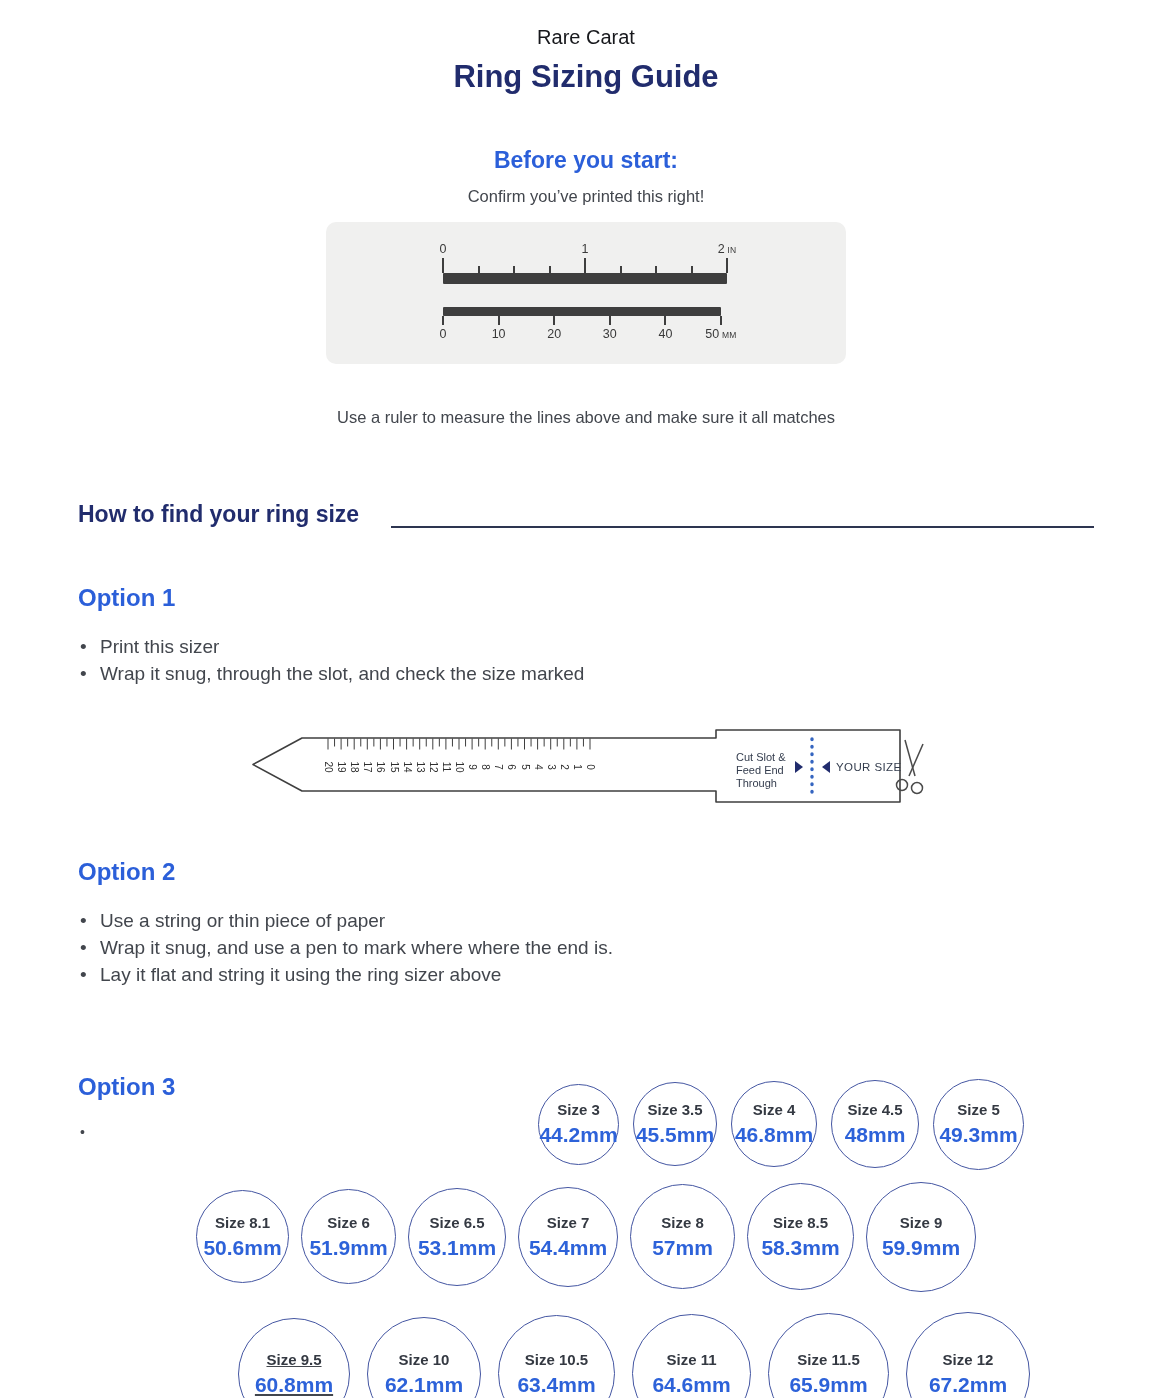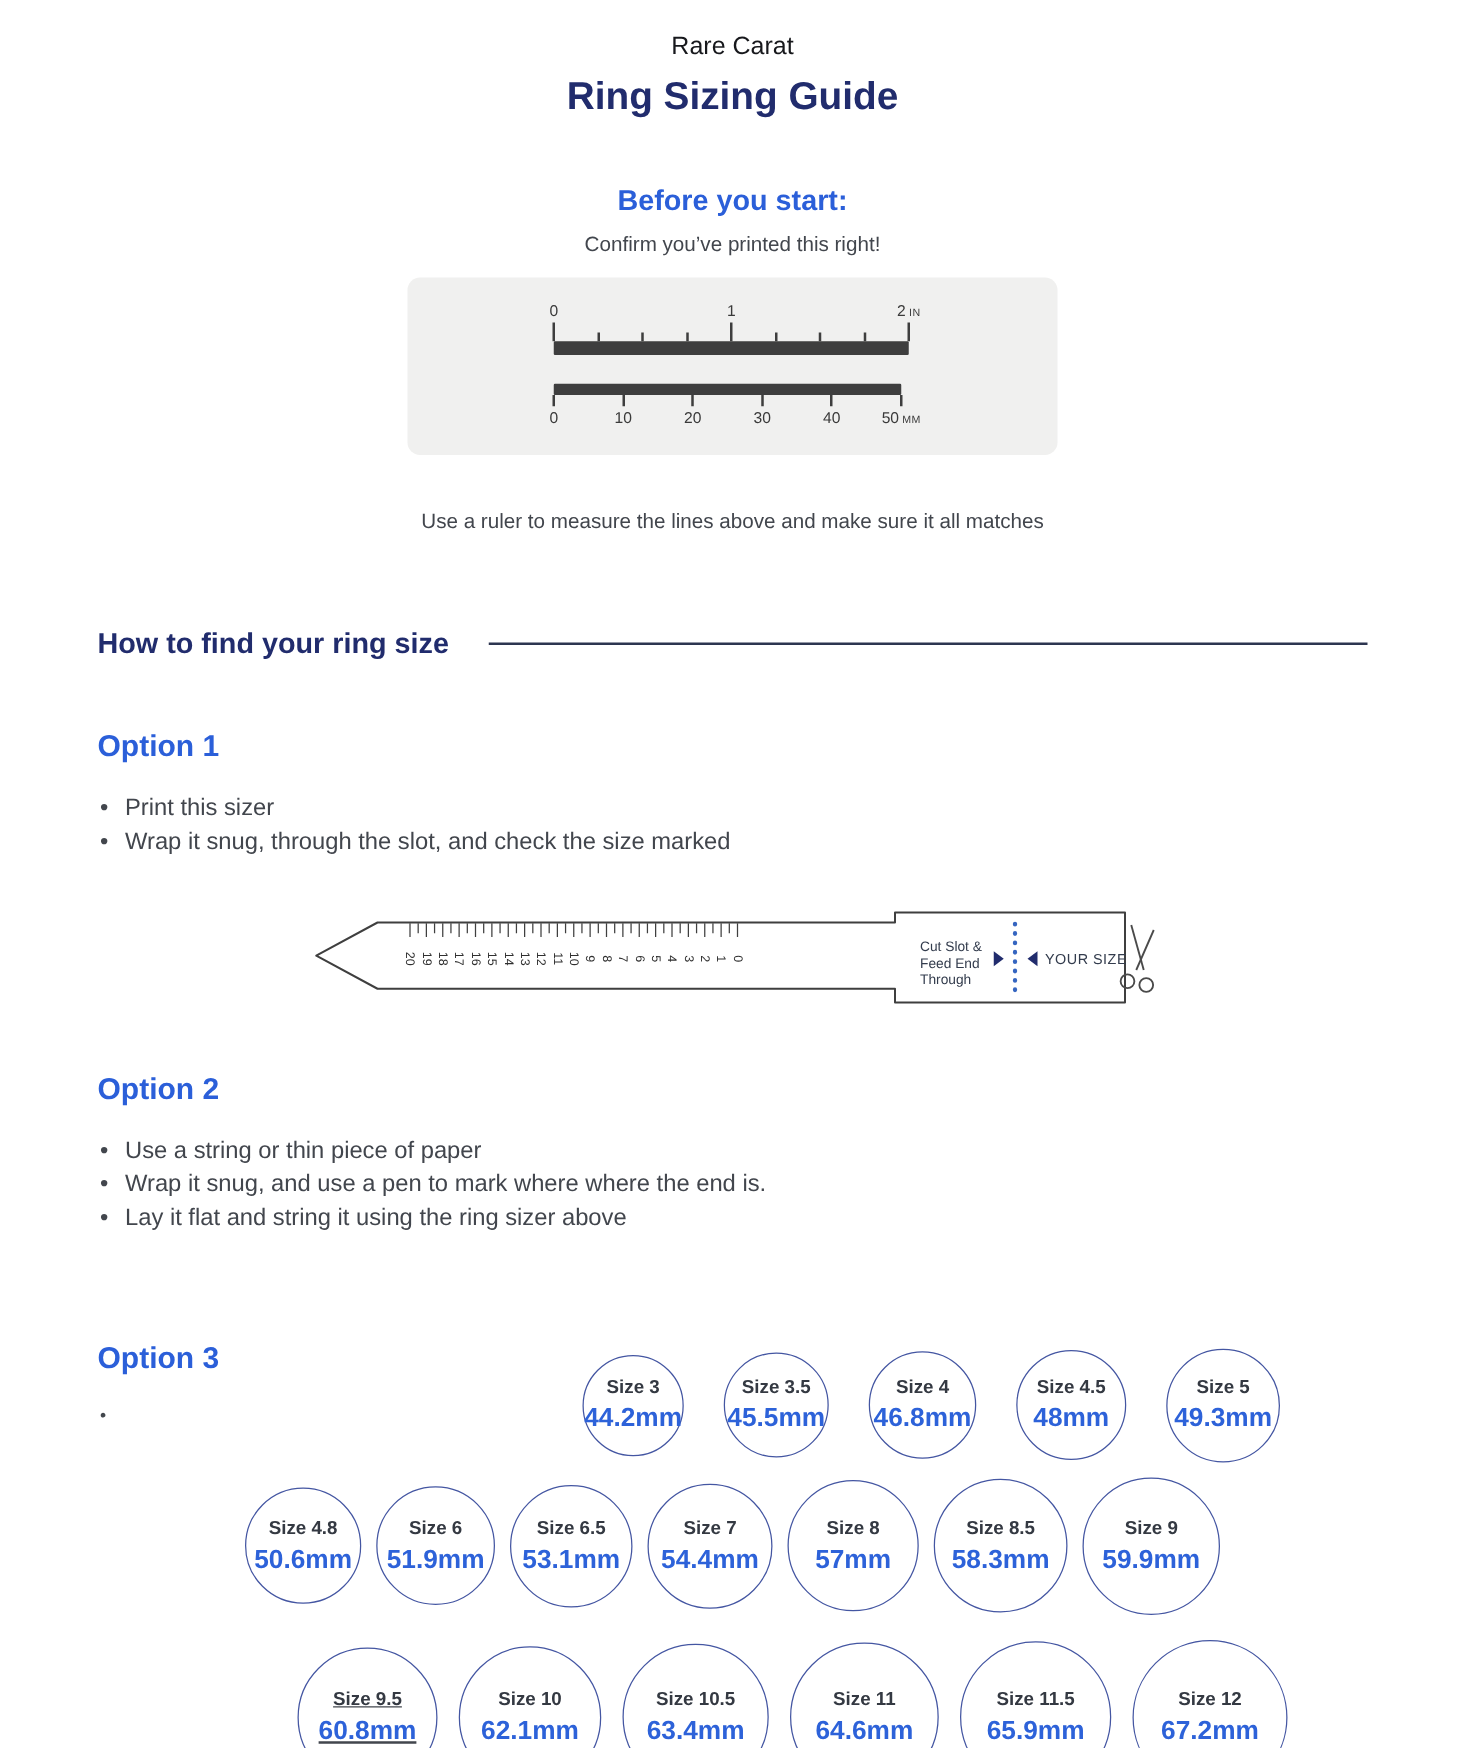--- a/index.html
+++ b/index.html
@@ -32,42 +32,42 @@
 
   .mm-ruler{position:absolute;left:117px;top:85px;width:278px;}
   .mm-bar{height:9px;background:var(--ruler);border-radius:1px;}
   .mm-ticks{position:relative;height:10px;}
   .mm-ticks .tick{top:0;bottom:auto;height:9px;}
   .mm-labels{position:relative;height:16px;font-size:12.5px;color:#3a3a3a;margin-top:1px;}
 
   .ruler-caption{text-align:center;font-size:16.5px;margin:44px 0 0 0;}
 
   
-  .how-row{display:flex;align-items:center;margin:74px 78px 0 78px;}
+  .how-row{display:flex;align-items:flex-end;margin:74px 78px 0 78px;}
   .how-heading{font-size:23px;font-weight:700;color:var(--navy);margin:0;white-space:nowrap;}
   .how-line{flex:1;height:2px;background:#2d3550;margin-left:32px;}
 
   
   .option-heading{font-size:24px;font-weight:700;color:var(--blue);margin:0 0 0 78px;}
   .opt1-h{margin-top:56px;}
   .opt2-h{margin-top:40px;}
   ul.bullets{list-style:none;margin:22px 0 0 78px;padding:0;font-size:19px;line-height:1.42;}
   ul.bullets li{position:relative;padding-left:22px;margin:0;}
   ul.bullets li::before{content:"•";position:absolute;left:2px;color:var(--text);}
 
   
   .sizer-wrap{margin:34px 0 0 252px;width:682px;height:96px;}
 
   
   .option3-top{display:flex;align-items:flex-start;margin-top:84px;}
   .option3-left{width:382px;flex:none;}
   .opt3-bullet{display:flex;margin:24px 0 0 78px;font-size:16.5px;line-height:1.42;}
   .opt3-bullet .bdot{font-size:14px;margin:-2px 10px 0 2px;}
   .ring-row{display:flex;align-items:center;}
-  .ring-row-1{flex:1;justify-content:flex-end;gap:32px;padding-right:148px;margin-top:6px;}
+  .ring-row-1{flex:1;justify-content:flex-end;gap:14px;padding-right:148px;margin-top:6px;}
   .ring-row-2{justify-content:center;gap:12px;margin-top:12px;}
   .ring-row-3{justify-content:center;gap:17px;margin-top:20px;margin-left:96px;}
   .ring-circle{border:1.4px solid var(--circle-border);border-radius:50%;display:flex;flex-direction:column;align-items:center;justify-content:center;gap:5px;background:#fff;flex:none;}
   .ring-size{font-size:15px;font-weight:600;color:var(--size-label);}
   .ring-mm{font-size:21px;font-weight:700;color:var(--mm-blue);}
 </style>
 </head>
 <body>
 
 <div class="page">
@@ -251,21 +251,21 @@
           <div class="ring-mm">48mm</div>
         </div>
         <div class="ring-circle" style="width: 91px; height: 91px;">
           <div class="ring-size">Size 5</div>
           <div class="ring-mm">49.3mm</div>
         </div>
       </div>
   </div>
   <div class="ring-row ring-row-2" id="ring-row-2">
       <div class="ring-circle" style="width: 93px; height: 93px;">
-        <div class="ring-size">Size 4.8</div>
+        <div class="ring-size">Size 8.1</div>
         <div class="ring-mm">50.6mm</div>
       </div>
       <div class="ring-circle" style="width: 95px; height: 95px;">
         <div class="ring-size">Size 6</div>
         <div class="ring-mm">51.9mm</div>
       </div>
       <div class="ring-circle" style="width: 98px; height: 98px;">
         <div class="ring-size">Size 6.5</div>
         <div class="ring-mm">53.1mm</div>
       </div>

